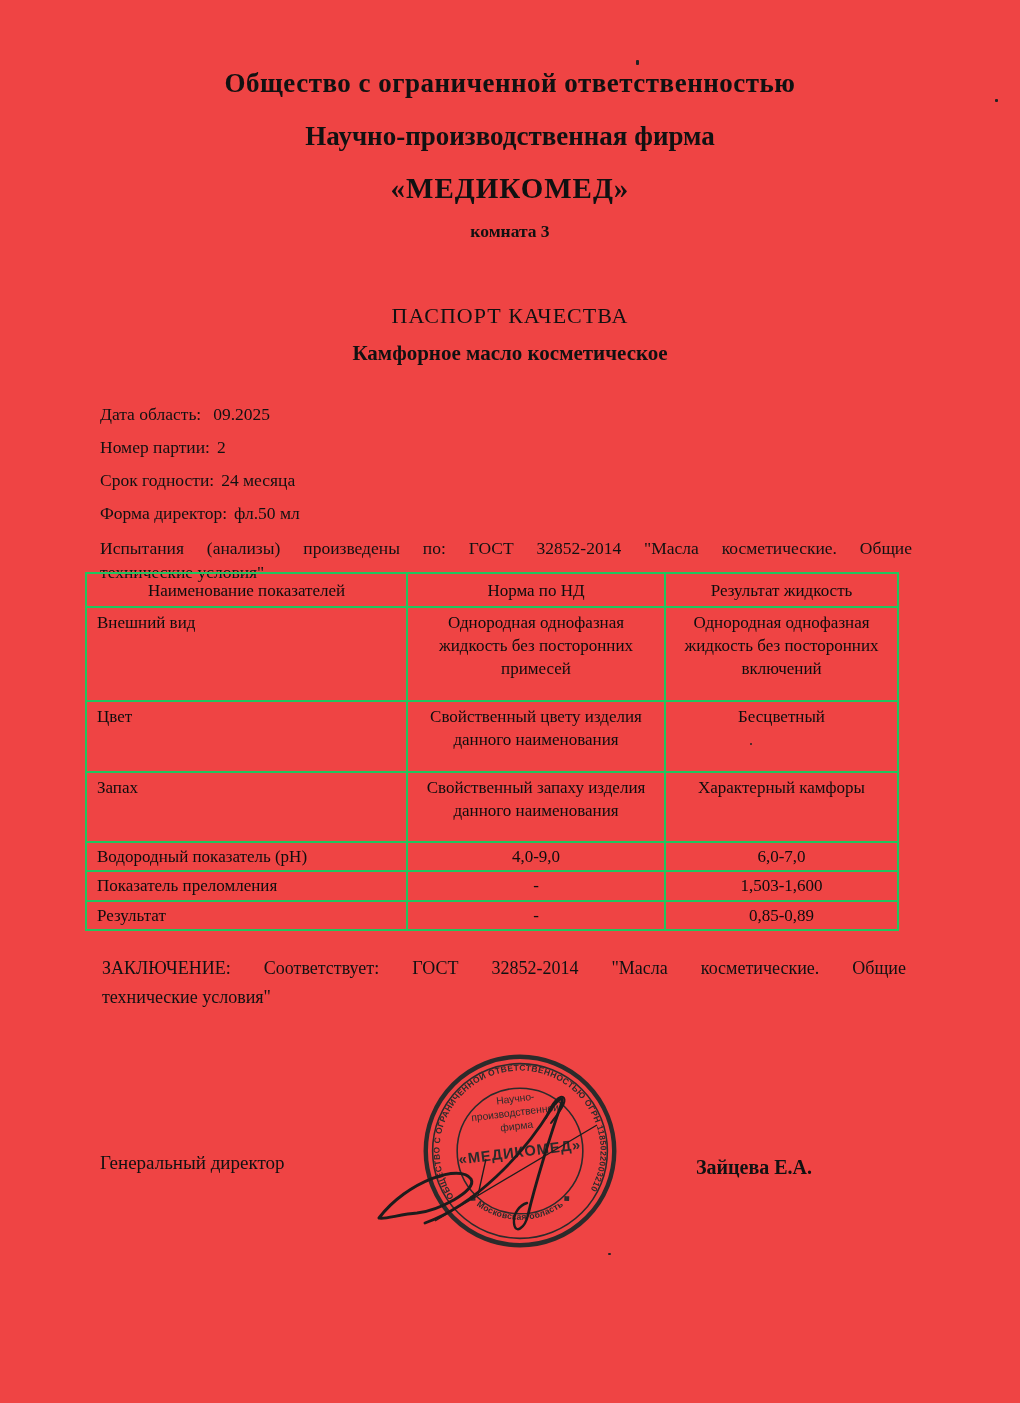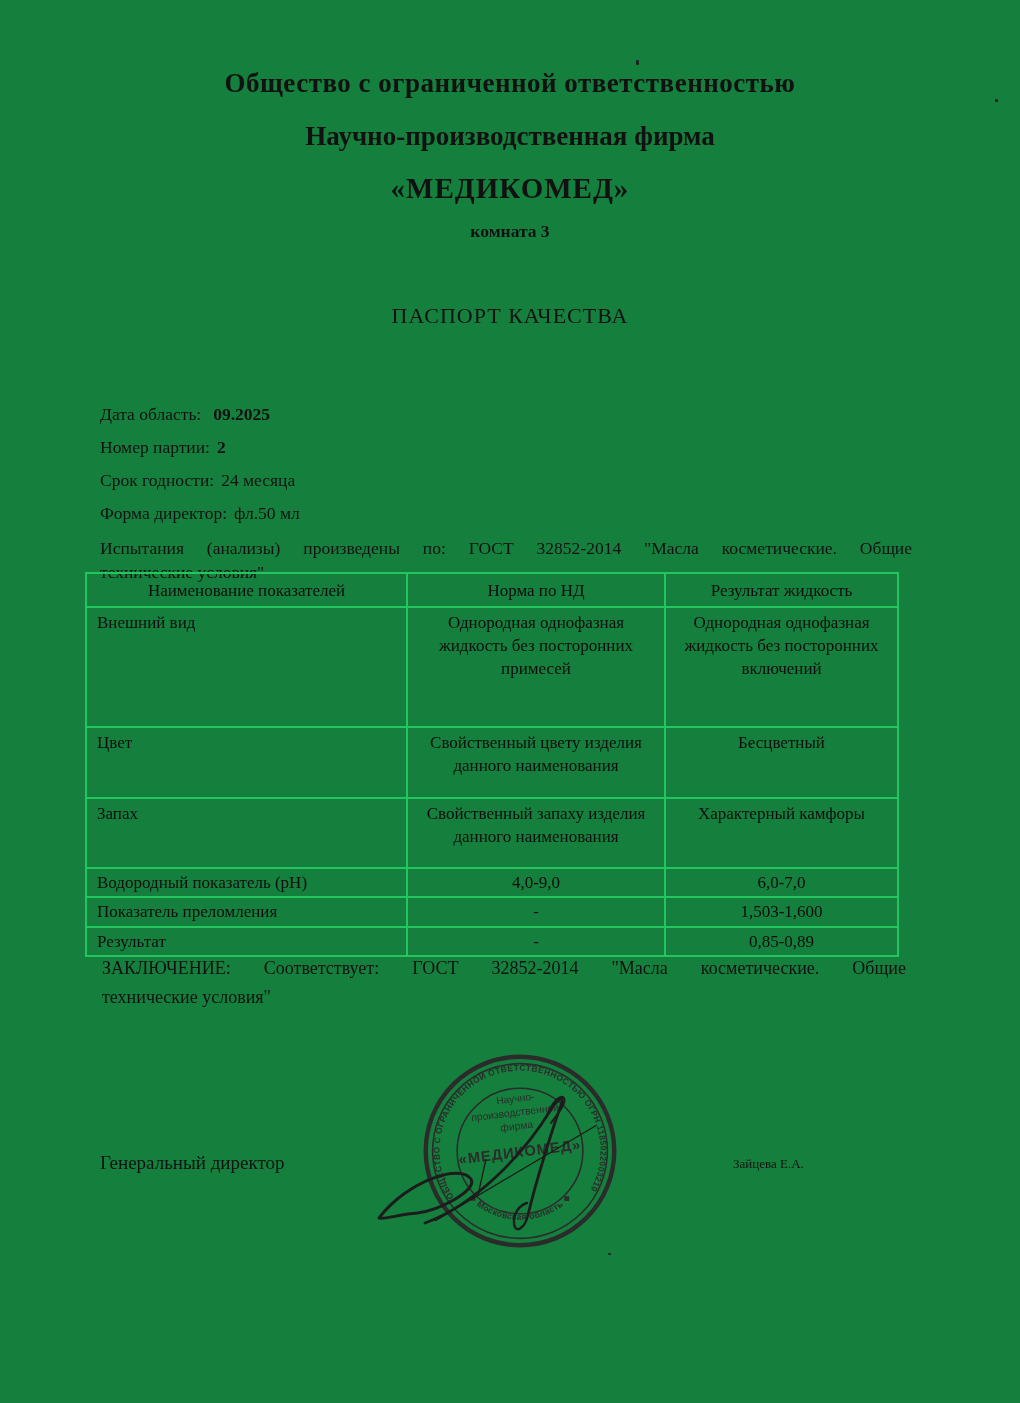--- a/index.html
+++ b/index.html
@@ -1,39 +1,39 @@
 <!DOCTYPE html>
 <html lang="ru"><head>
 <meta charset="utf-8">
 <style>
   html,body{margin:0;padding:0;background:#ffffff;}
   .page{
     position:relative;
     width:1020px;height:1403px;
-    background:#15803d;
+    background:#ef4444;
     font-family:"Liberation Serif","DejaVu Serif",serif;
     color:#111;
     overflow:hidden;
   }
   
   .header{position:absolute;top:68px;left:0;width:1020px;text-align:center;}
   .h-line1{font-size:27px;font-weight:bold;letter-spacing:.5px;}
   .h-line2{font-size:27px;font-weight:bold;margin-top:22px;}
   .h-name{font-size:29px;font-weight:bold;margin-top:20px;letter-spacing:1px;}
   .h-addr{font-size:17.5px;font-weight:bold;margin-top:14px;line-height:24px;}
   
   .doc-title{position:absolute;top:303px;left:0;width:1020px;text-align:center;
     font-size:22px;letter-spacing:1px;}
   .doc-product{position:absolute;top:341px;left:0;width:1020px;text-align:center;
     font-size:21px;font-weight:bold;}
   
   .details{position:absolute;top:404px;left:100px;width:812px;font-size:17.5px;}
   .detail-line{height:33px;}
   .d-value{margin-left:7px;}
-  .detail-line.b1 .d-value,.detail-line.b2 .d-value{font-weight:bold;}
+  .detail-line.b1 .d-value,.detail-line.b2 .d-value{font-weight:normal;}
   .detail-line.b1 .d-value{margin-left:12px;}
   .tests p{margin:0;line-height:24px;font-size:17.5px;}
   .jl{text-align:justify;text-align-last:justify;}
   
   table.spec{
     position:absolute;top:572px;left:85px;width:812px;
     border-collapse:collapse;table-layout:fixed;
     font-size:17px;color:#0d0d0d;
   }
   table.spec col.c1{width:321px;}
@@ -42,51 +42,52 @@
   table.spec th,table.spec td{
     border:2px solid #22c55e;
     padding:3px 8px;
     font-weight:normal;
     vertical-align:top;
     text-align:center;
     line-height:23px;
   }
   table.spec th{height:26px;vertical-align:middle;}
   table.spec td.name{text-align:left;padding-left:10px;}
-  tr.r1{height:120px;} tr.r2{height:71px;} tr.r3{height:70px;}
+  tr.r1{height:94px;} tr.r2{height:71px;} tr.r3{height:70px;}
   tr.r4{height:29px;} tr.r5{height:30px;} tr.r6{height:29px;}
   td.vmid{vertical-align:middle;}
   td.spread{line-height:30px;vertical-align:middle;}
   tr.r4 td,tr.r5 td,tr.r6 td{vertical-align:middle;line-height:20px;}
   
   .conclusion{position:absolute;top:953px;left:100px;width:808px;font-size:18px;}
   .conclusion p{margin:2px;line-height:27px;}
   
   .stamp{position:absolute;left:412px;top:1043px;z-index:1;}
   .signature{position:absolute;left:365px;top:1063px;z-index:2;}
   .sig-row-role{position:absolute;left:100px;top:1152px;font-size:19px;}
-  .sig-row-name{position:absolute;left:733px;top:1156px;font-size:13px;}
+  .sig-row-name{position:absolute;left:696px;top:1156px;font-size:20px;font-weight:bold;}
   .speck{position:absolute;background:#222;border-radius:1px;}
   svg text{fill:#2b2b2b;}
 </style>
 </head>
 <body>
 
 <div class="page">
 
   <div class="header">
     <div class="h-line1">Общество с ограниченной ответственностью</div>
     <div class="h-line2">Научно-производственная фирма</div>
     <div class="h-name">«МЕДИКОМЕД»</div>
     <div class="h-addr">
       <div>комната 3</div>
     </div>
   </div>
 
   <div class="doc-title">ПАСПОРТ КАЧЕСТВА</div>
+  <div class="doc-product">Камфорное масло косметическое</div>
 
   <div class="details">
     <div class="detail-line b1">
       <span class="d-label">Дата область:</span><span class="d-value">09.2025</span>
     </div>
     <div class="detail-line b2">
       <span class="d-label">Номер партии:</span><span class="d-value">2</span>
     </div>
     <div class="detail-line">
       <span class="d-label">Срок годности:</span><span class="d-value">24 месяца</span>

